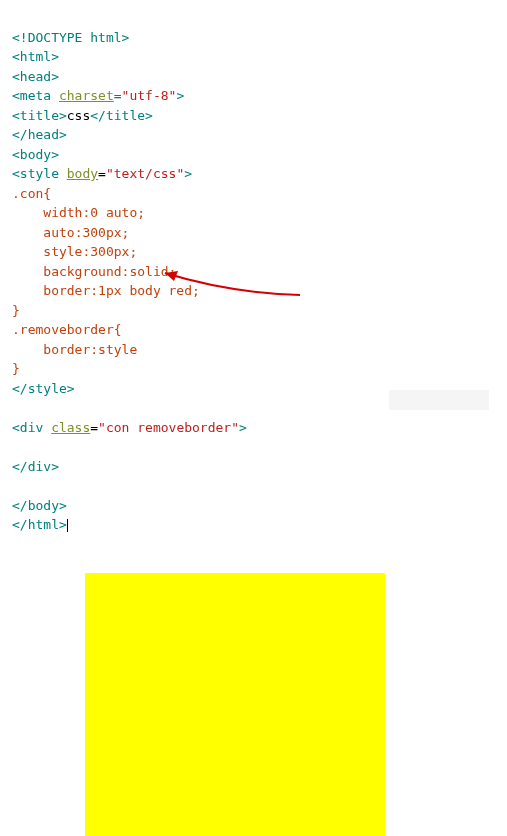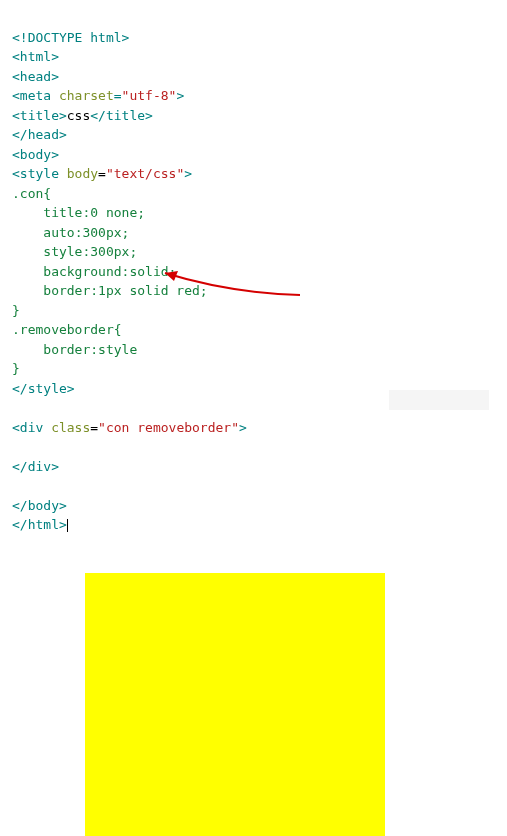--- a/index.html
+++ b/index.html
@@ -13,23 +13,23 @@
   width: 507px;
   background: #fff;
   position: relative;
 }
 .code-block {
   padding: 8px 12px;
   line-height: 1.5;
   white-space: pre;
 }
 .tag { color: #008080; }
-.attr-name { color: #7d9029; }
+.attr-name { color: #7d9029; text-decoration: underline; }
 .attr-value { color: #ba2121; }
-.selector { color: #15803d; }
+.selector { color: #c2410c; }
 .arrow-container {
   position: absolute;
   left: 150px;
   top: 265px;
   pointer-events: none;
 }
 .demo-box {
   width: 300px;
   height: 300px;
   background: yellow;
@@ -56,25 +56,25 @@
 <div class="code-block">
 <span class="tag">&lt;!DOCTYPE html&gt;</span>
 <span class="tag">&lt;html&gt;</span>
 <span class="tag">&lt;head&gt;</span>
 <span class="tag"><span class="tag">&lt;meta </span><span class="attr-name">charset</span><span>=</span><span class="attr-value">"utf-8"</span><span class="tag">&gt;</span></span>
 <span><span class="tag">&lt;title&gt;</span><span>css</span><span class="tag">&lt;/title&gt;</span></span>
 <span class="tag">&lt;/head&gt;</span>
 <span class="tag">&lt;body&gt;</span>
 <span><span class="tag">&lt;style </span><span class="attr-name">body</span><span>=</span><span class="attr-value">"text/css"</span><span class="tag">&gt;</span></span>
 <span><span class="selector">.con</span><span class="selector">{</span></span>
-<span><span class="selector">    title</span><span class="selector">:0 none;</span></span>
+<span><span class="selector">    width</span><span class="selector">:0 auto;</span></span>
 <span><span class="selector">    auto</span><span class="selector">:300px;</span></span>
 <span><span class="selector">    style</span><span class="selector">:300px;</span></span>
 <span><span class="selector">    background</span><span class="selector">:solid;</span></span>
-<span><span class="selector">    border</span><span class="selector">:1px solid red;</span></span>
+<span><span class="selector">    border</span><span class="selector">:1px body red;</span></span>
 <span class="selector">}</span>
 <span><span class="selector">.removeborder</span><span class="selector">{</span></span>
 <span><span class="selector">    border</span><span class="selector">:style</span></span>
 <span class="selector">}</span>
 <span class="tag">&lt;/style&gt;</span>
 
 <span><span class="tag">&lt;div </span><span class="attr-name">class</span><span>=</span><span class="attr-value">"con removeborder"</span><span class="tag">&gt;</span></span>
 
 <span class="tag">&lt;/div&gt;</span>
 

